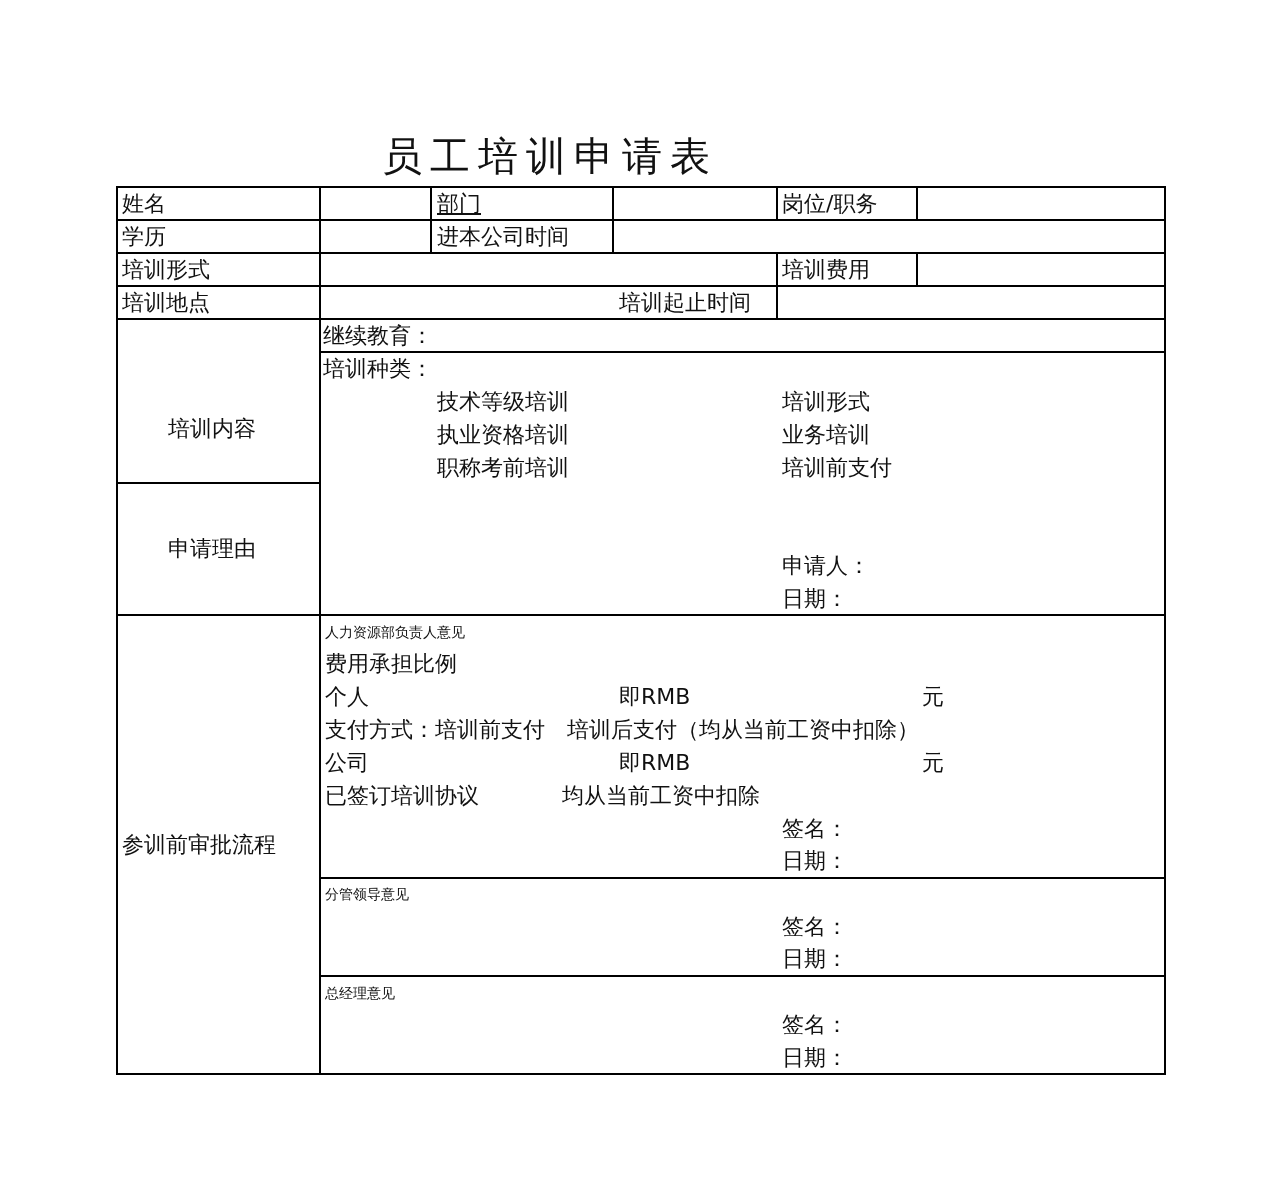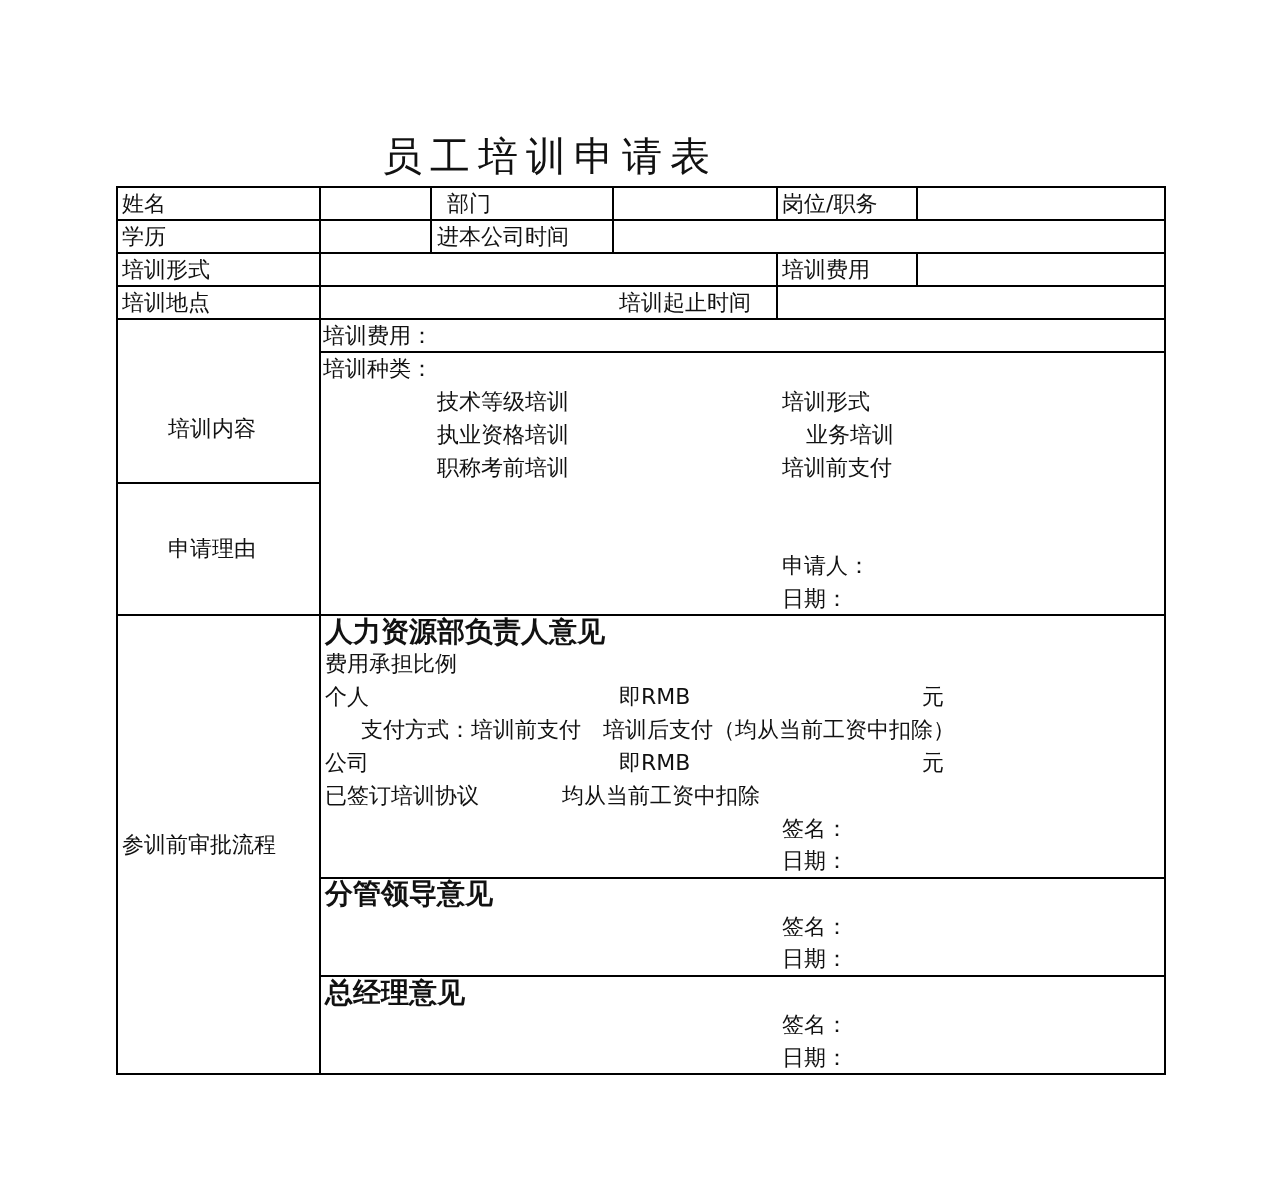--- a/index.html
+++ b/index.html
@@ -5,21 +5,21 @@
   html, body { margin: 0; padding: 0; background: #ffffff; }
   body { width: 1280px; height: 1196px; position: relative; overflow: hidden;
          font-family: "DejaVu Serif", "Liberation Serif", serif; color: #111; }
   .title { position: absolute; left: 0; width: 1100px; top: 128px; text-align: center;
            font-size: 40px; letter-spacing: 8px; font-family: "DejaVu Serif", serif; line-height: 56px; }
   .hline, .vline { position: absolute; background: #000; }
   .hline { height: 2px; }
   .vline { width: 2px; }
   .t { position: absolute; font-size: 22px; line-height: 32px; white-space: nowrap;
        font-family: "DejaVu Sans", "Liberation Sans", sans-serif; }
-  .s { font-size: 28px; font-weight: bold; }
+  .s { font-size: 14px; }
   .cell { position: absolute; }
 </style>
 </head>
 <body>
 
 <div class="title">员工培训申请表</div>
 
 <div>
 
   <div class="hline" style="left:116px;width:1050px;top:186px;"></div>
@@ -40,63 +40,63 @@
   <div class="vline" style="left:430px;top:186px;height:66px;"></div>
   <div class="vline" style="left:612px;top:186px;height:66px;"></div>
   <div class="vline" style="left:776px;top:186px;height:33px;"></div>
   <div class="vline" style="left:916px;top:186px;height:33px;"></div>
   <div class="vline" style="left:776px;top:252px;height:66px;"></div>
   <div class="vline" style="left:916px;top:252px;height:33px;"></div>
 </div>
 
 <span class="t" style="left:122px;top:188px;">姓名</span>
 <div class="cell" style="left:321px;top:188px;width:109px;height:31px;"></div>
-<span class="t" style="left:447px;top:188px;">部门</span>
+<span class="t" style="left:437px;top:188px;text-decoration:underline;">部门</span>
 <div class="cell" style="left:614px;top:188px;width:162px;height:31px;"></div>
 <span class="t" style="left:782px;top:188px;">岗位/职务</span>
 <div class="cell" style="left:918px;top:188px;width:246px;height:31px;"></div>
 
 <span class="t" style="left:122px;top:221px;">学历</span>
 <div class="cell" style="left:321px;top:221px;width:109px;height:31px;"></div>
 <span class="t" style="left:437px;top:221px;">进本公司时间</span>
 <div class="cell" style="left:614px;top:221px;width:550px;height:31px;"></div>
 
 <span class="t" style="left:122px;top:254px;">培训形式</span>
 <div class="cell" style="left:321px;top:254px;width:455px;height:31px;"></div>
 <span class="t" style="left:782px;top:254px;">培训费用</span>
 <div class="cell" style="left:918px;top:254px;width:246px;height:31px;"></div>
 
 <span class="t" style="left:122px;top:287px;">培训地点</span>
 <div class="cell" style="left:321px;top:287px;width:290px;height:31px;"></div>
 <span class="t" style="left:619px;top:287px;">培训起止时间</span>
 <div class="cell" style="left:778px;top:287px;width:386px;height:31px;"></div>
 
 <span class="t" style="left:168px;top:386px;margin-top:27px;">培训内容</span>
-<span class="t" style="left:323px;top:320px;">培训费用：</span>
+<span class="t" style="left:323px;top:320px;">继续教育：</span>
 <div class="cell" style="left:440px;top:320px;width:724px;height:31px;"></div>
 <span class="t" style="left:323px;top:353px;">培训种类：</span>
 <span class="t" style="left:437px;top:386px;">技术等级培训</span>
 <span class="t" style="left:437px;top:419px;">执业资格培训</span>
 <span class="t" style="left:437px;top:452px;">职称考前培训</span>
 <span class="t" style="left:782px;top:386px;">培训形式</span>
-<span class="t" style="left:806px;top:419px;">业务培训</span>
+<span class="t" style="left:782px;top:419px;">业务培训</span>
 <span class="t" style="left:782px;top:452px;">培训前支付</span>
 
 <span class="t" style="left:168px;top:533px;">申请理由</span>
 <span class="t" style="left:782px;top:550px;">申请人：</span>
 <span class="t" style="left:782px;top:583px;">日期：</span>
 
 <span class="t" style="left:122px;top:829px;text-align:right;">参训前审批流程</span>
 
 <span class="t s" style="left:325px;top:616px;">人力资源部负责人意见</span>
 <span class="t" style="left:325px;top:648px;">费用承担比例</span>
 <span class="t" style="left:325px;top:681px;">个人</span>
 <span class="t" style="left:619px;top:681px;">即RMB</span>
 <span class="t" style="left:922px;top:681px;">元</span>
-<span class="t" style="left:325px;top:714px;margin-left:36px;">支付方式：培训前支付　培训后支付（均从当前工资中扣除）</span>
+<span class="t" style="left:325px;top:714px;">支付方式：培训前支付　培训后支付（均从当前工资中扣除）</span>
 <span class="t" style="left:325px;top:747px;">公司</span>
 <span class="t" style="left:619px;top:747px;">即RMB</span>
 <span class="t" style="left:922px;top:747px;">元</span>
 <span class="t" style="left:325px;top:780px;">已签订培训协议</span>
 <span class="t" style="left:562px;top:780px;">均从当前工资中扣除</span>
 <span class="t" style="left:782px;top:813px;">签名：</span>
 <span class="t" style="left:782px;top:845px;">日期：</span>
 
 <span class="t s" style="left:325px;top:878px;">分管领导意见</span>
 <span class="t" style="left:782px;top:911px;">签名：</span>

